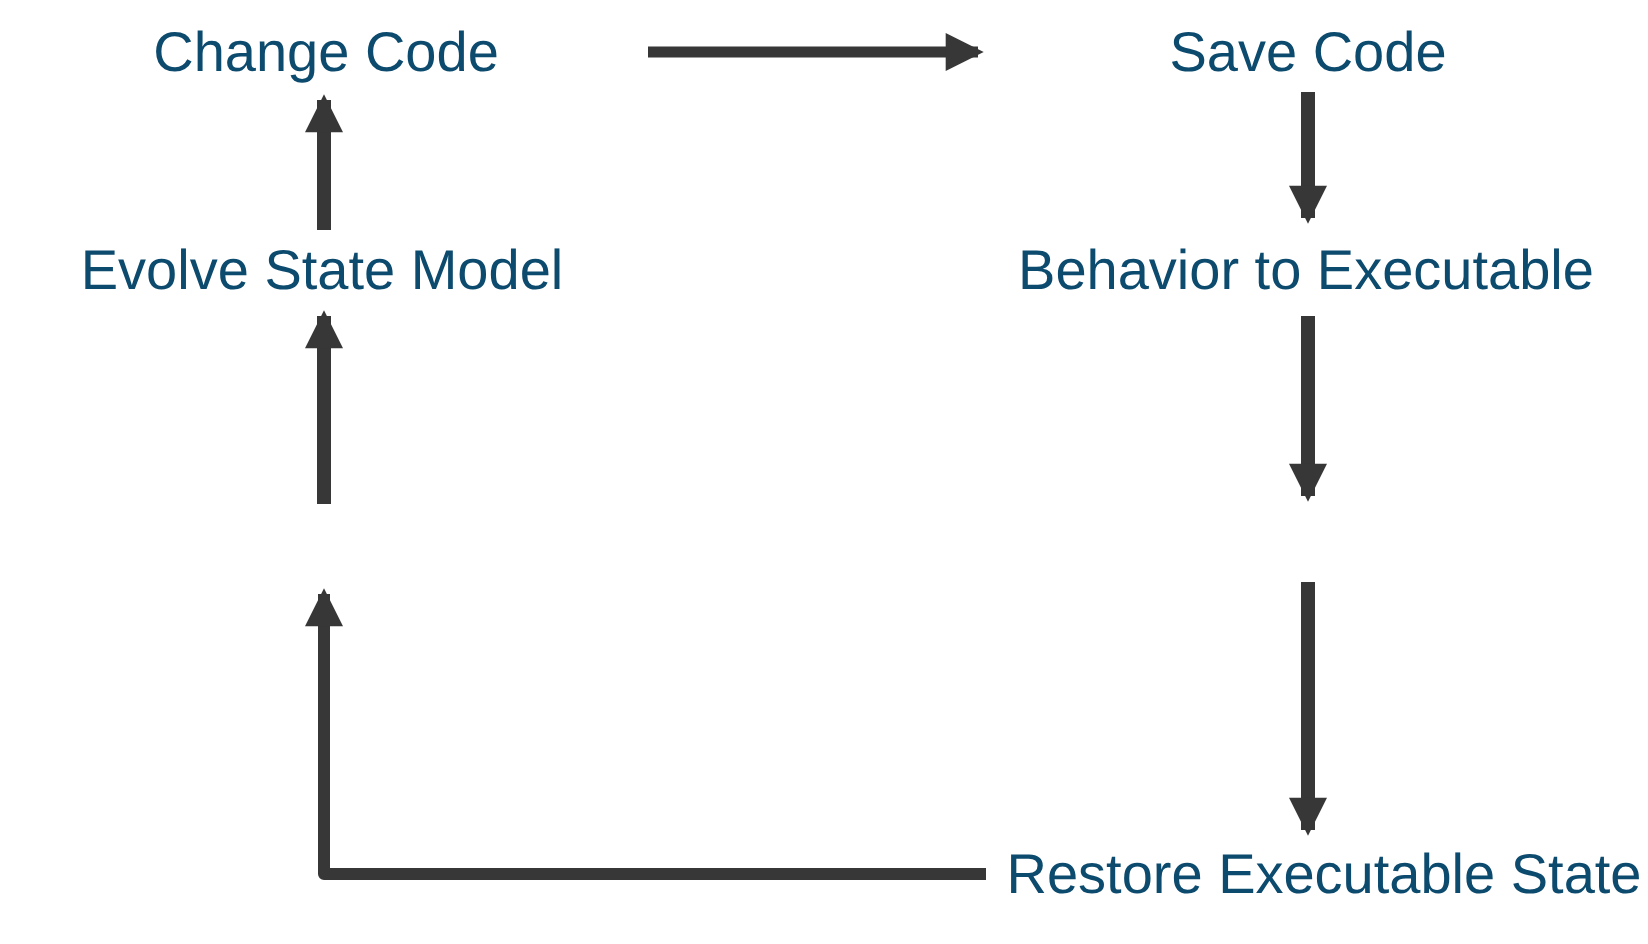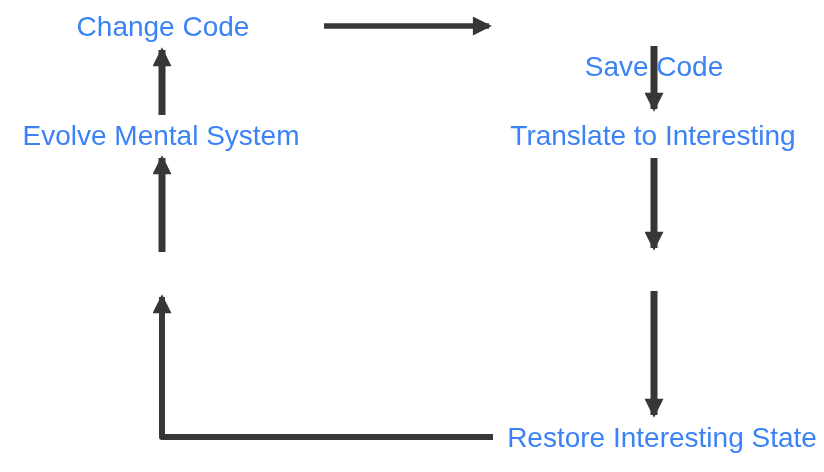--- a/index.html
+++ b/index.html
@@ -28,25 +28,25 @@
   }
   .arrowhead-fill {
     fill: #373737;
   }
   .node {
     position: absolute;
     transform: translate(-50%, -50%);
     white-space: nowrap;
     font-size: 28px;
     line-height: 1.1;
-    color: #3b82f6;
+    color: #0c4a6e;
     text-align: center;
   }
   .node-change-code            { left: 163px; top: 27px;  }
-  .node-save-code              { left: 654px; top: 27px; margin-top: 40px;  }
+  .node-save-code              { left: 654px; top: 27px;  }
   .node-evolve-mental-model    { left: 161px; top: 136px; }
   .node-translate-to-executable{ left: 653px; top: 136px; }
   .node-observe-behavior       { left: 161px; top: 273px; }
   .node-restart-system         { left: 655px; top: 273px; }
   .node-restore-interesting-state { left: 662px; top: 438px; }
 </style>
 </head>
 <body>
 
 <div class="canvas">
@@ -70,21 +70,21 @@
 
     <line class="arrow" x1="162" y1="252" x2="162" y2="158" stroke-width="7" marker-end="url(#ah)"></line>
 
     <path class="arrow" d="M493,437 L162,437 L162,297" stroke-width="6" stroke-linejoin="round" marker-end="url(#ah)"></path>
   </svg>
 
   <div class="node node-change-code">Change Code</div>
 
   <div class="node node-save-code">Save Code</div>
 
-  <div class="node node-evolve-mental-model">Evolve Mental System</div>
+  <div class="node node-evolve-mental-model">Evolve State Model</div>
 
-  <div class="node node-translate-to-executable">Translate to Interesting</div>
+  <div class="node node-translate-to-executable">Behavior to Executable</div>
 
 
 
-  <div class="node node-restore-interesting-state">Restore Interesting State</div>
+  <div class="node node-restore-interesting-state">Restore Executable State</div>
 
 </div>
 
 </body></html>

